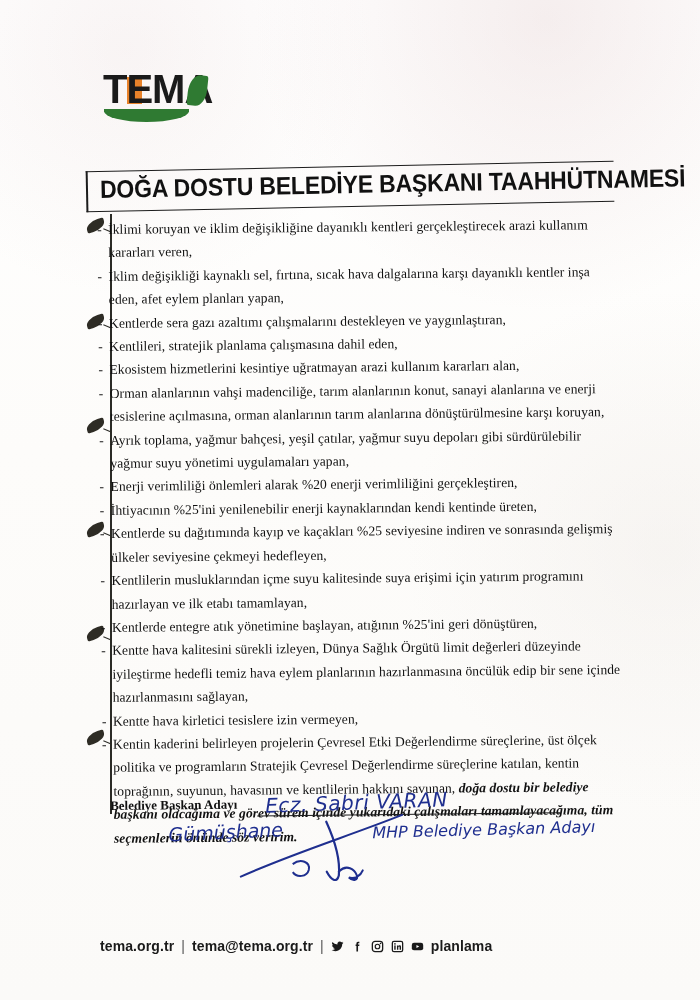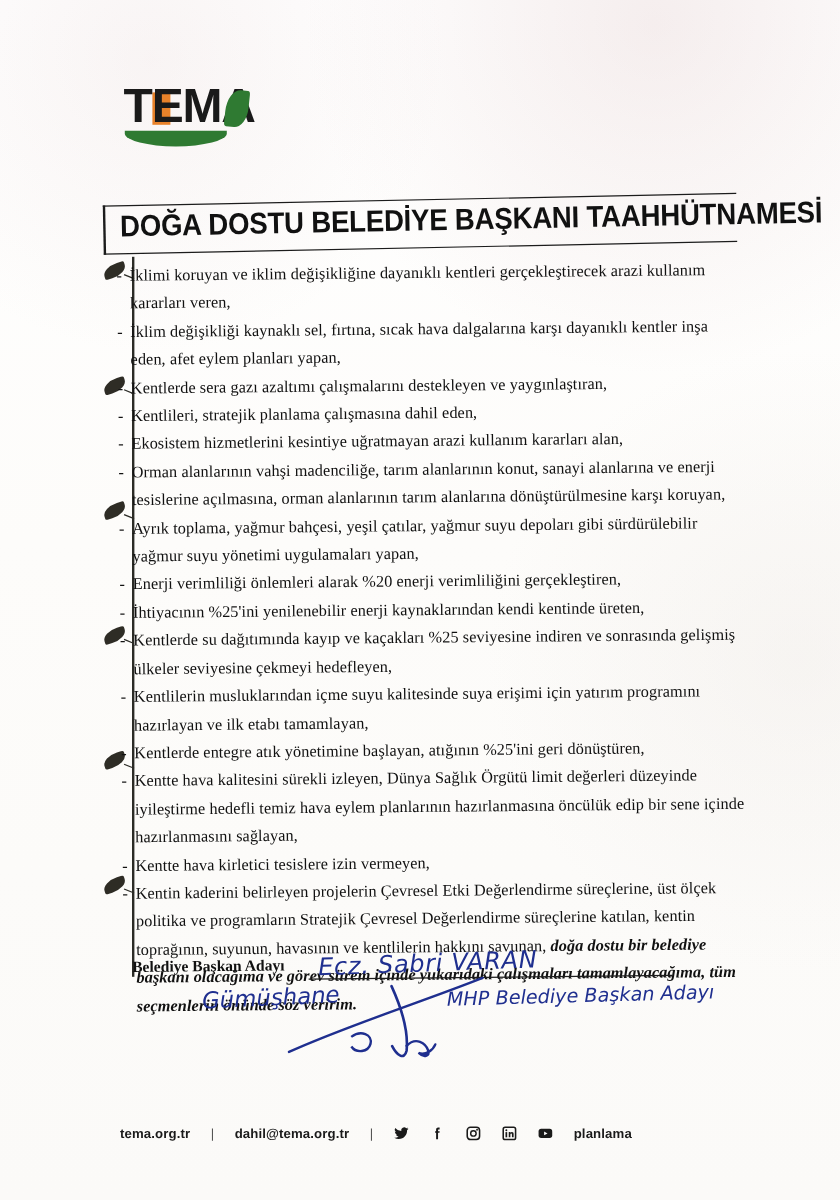--- a/index.html
+++ b/index.html
@@ -239,23 +239,23 @@
     pointer-events: none;
   }
 
   
   .footer {
     position: absolute;
     left: 100px;
     top: 938px;
     display: flex;
     align-items: center;
-    gap: 17px;
+    gap: 7px;
     font-family: "Liberation Sans", "DejaVu Sans", sans-serif;
-    font-size: 11px;
+    font-size: 14px;
     font-weight: bold;
     color: #1a1a1a;
     letter-spacing: 0.1px;
   }
   .footer .sep { color: #555; font-weight: normal; }
   .footer-icon {
     display: inline-block;
     width: 13px;
     height: 13px;
     line-height: 0;
@@ -371,21 +371,21 @@
       <path d="M10,62 C60,40 120,22 172,2" stroke="#1f2f8f" stroke-width="2" fill="none" stroke-linecap="round"></path>
       <path d="M96,8 C104,26 110,44 108,62 C106,70 100,66 96,58" stroke="#1f2f8f" stroke-width="2.2" fill="none" stroke-linecap="round"></path>
       <path d="M62,50 C70,44 80,48 78,56 C76,63 66,64 62,58" stroke="#1f2f8f" stroke-width="2" fill="none"></path>
       <path d="M108,58 C116,50 124,56 126,62 C128,67 122,68 118,64 C124,66 130,62 132,57" stroke="#1f2f8f" stroke-width="2" fill="none" stroke-linecap="round"></path>
     </svg>
   </div>
 
   <div class="footer">
     <span>tema.org.tr</span>
     <span class="sep">|</span>
-    <span>dahil@tema.org.tr</span>
+    <span>tema@tema.org.tr</span>
     <span class="sep">|</span>
     <span class="footer-icon">
       <svg width="13" height="13" viewBox="0 0 24 24">
           <path fill="#1a1a1a" d="M23 4.9a9 9 0 0 1-2.6.7 4.5 4.5 0 0 0 2-2.5 9 9 0 0 1-2.9 1.1 4.5 4.5 0 0 0-7.7 4.1A12.8 12.8 0 0 1 2.5 3.6a4.5 4.5 0 0 0 1.4 6 4.4 4.4 0 0 1-2-.6 4.5 4.5 0 0 0 3.6 4.5 4.5 4.5 0 0 1-2 .1 4.5 4.5 0 0 0 4.2 3.1A9 9 0 0 1 1 18.6a12.7 12.7 0 0 0 6.9 2c8.3 0 12.8-6.9 12.8-12.8v-.6A9 9 0 0 0 23 4.9z"></path>
         </svg>
     </span>
     <span class="footer-icon">
       <svg width="13" height="13" viewBox="0 0 24 24">
           <path fill="#1a1a1a" d="M15.5 8.5H13V6.8c0-.7.5-.9.8-.9h1.6V3.1L13.2 3C10.7 3 10 4.9 10 6.1v2.4H8.5V11H10v10h3V11h2.2l.3-2.5z"></path>
         </svg>

